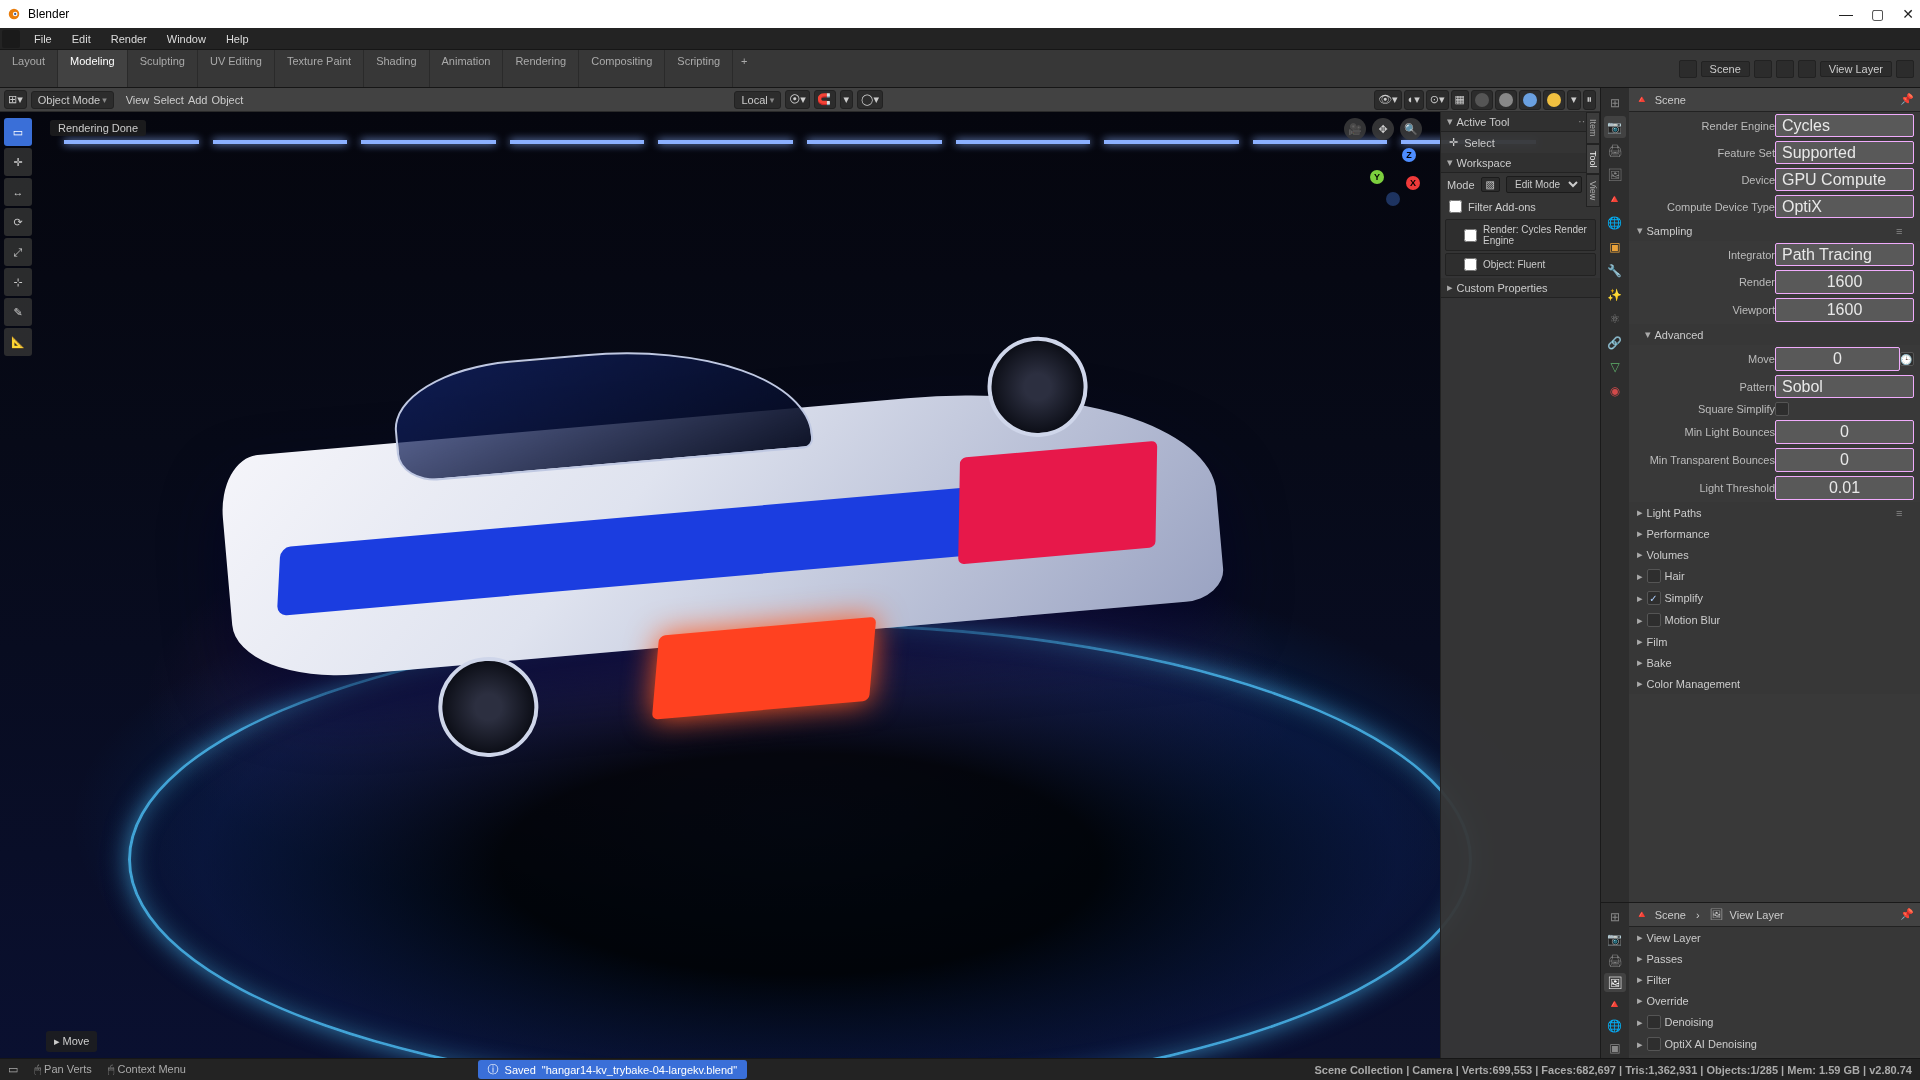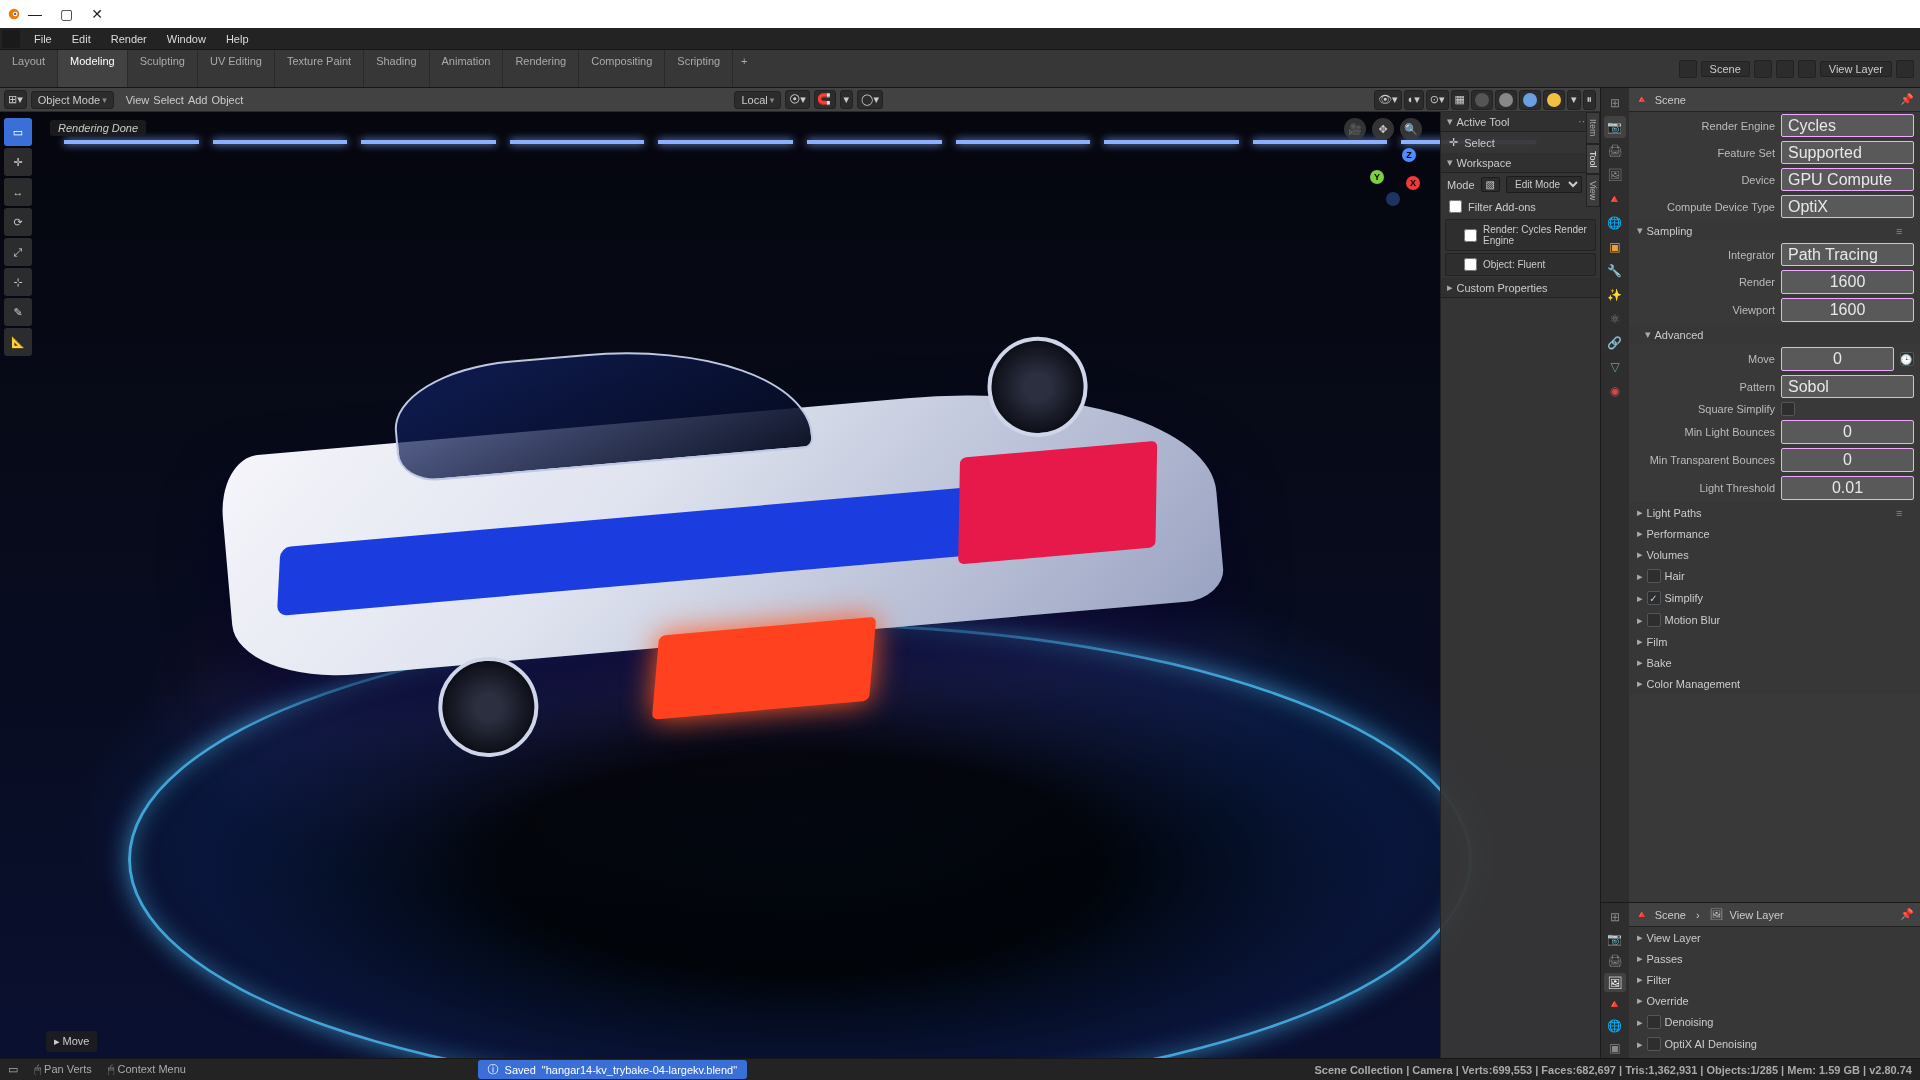--- a/index.html
+++ b/index.html
@@ -31,21 +31,21 @@
 .c-wire { background: #555; }
 .c-solid { background: #888; }
 .c-look { background: #6aa0e0; }
 .c-render { background: #f0c040; }
 
 .viewport { flex: 1; position: relative; background:
   radial-gradient(ellipse 60% 40% at 45% 62%, rgba(255,80,220,0.25), transparent 60%),
   radial-gradient(ellipse 70% 45% at 50% 75%, rgba(0,120,255,0.5), transparent 65%),
   linear-gradient(180deg, #05060e 0%, #070a18 35%, #0a1030 100%);
   overflow: hidden; }
-.viewport .status-pill { position: absolute; top: 8px; left: 50px; background: rgba(30,30,30,0.85); padding: 2px 8px; border-radius: 3px; color: #ccc; font-style: italic; }
+.viewport .status-pill { position: absolute; top: 8px; left: 50px; background: rgba(30,30,30,0.85); padding: 2px 8px; border-radius: 3px; color: #ccc; }
 .viewport .toolbar-left { position: absolute; left: 4px; top: 6px; display: flex; flex-direction: column; gap: 2px; }
 .viewport .toolbar-left .tbtn { width: 28px; height: 28px; background: rgba(50,50,50,0.85); border-radius: 3px; display:flex;align-items:center;justify-content:center;color:#ccc; }
 .viewport .toolbar-left .tbtn.active { background: #3a6fd8; color:#fff; }
 .viewport .gizmo-hint { position: absolute; left: 46px; bottom: 6px; background: rgba(30,30,30,0.85); padding: 4px 8px; border-radius: 3px; font-size: 11px; color:#ccc; }
 .viewport .nav-gizmo { position: absolute; right: 178px; top: 6px; display:flex; gap:6px; }
 .viewport .nav-gizmo .nb { width:22px;height:22px;background:rgba(60,60,60,0.85);border-radius:11px; display:flex;align-items:center;justify-content:center;color:#ccc;}
 .viewport .axis { position:absolute; right:178px; top:36px; width:56px; height:56px; }
 .viewport .axis .dot { position:absolute; width:14px;height:14px;border-radius:50%;font-size:9px;display:flex;align-items:center;justify-content:center;color:#000;font-weight:bold; }
 
 .np-panel { position: absolute; right: 0; top: 0; bottom: 0; width: 160px; background: rgba(55,55,55,0.95); border-left: 1px solid #222; overflow: auto; }
@@ -62,21 +62,21 @@
 .right-col { width: 320px; display: flex; background: #393939; border-left: 1px solid #1a1a1a; }
 .prop-iconbar { width: 28px; background: #2e2e2e; display:flex; flex-direction:column; align-items:center; padding-top:4px; gap:2px; }
 .prop-iconbar .pico { width:22px;height:22px;border-radius:3px;display:flex;align-items:center;justify-content:center;color:#888;font-size:12px; }
 .prop-iconbar .pico.active { background:#424242;color:#fff; }
 .prop-body { flex:1; display:flex; flex-direction:column; min-width:0;}
 .prop-header { height:24px; background:#424242;border-bottom:1px solid #222;display:flex;align-items:center;padding:0 6px;gap:6px;}
 .prop-header .pin { margin-left:auto; color:#888;}
 .panel { display:flex;flex-direction:column; }
 .panel .phdr { background:#373737; padding:4px 8px; display:flex;align-items:center;gap:4px; }
 .panel .phdr.sub { padding-left:16px; }
-.panel .prop-row { display:flex; align-items:center; padding:2px 6px; gap:6px;}
+.panel .prop-row { display:flex; align-items:center; padding:2px 6px; }
 .panel .prop-row label { flex:0 0 140px; text-align:right; color:#bbb; }
 .panel .prop-row .val { flex:1; background:#595959;border:1px solid #f0abfc;color:#e8e8e8;padding:2px 6px;border-radius:2px;font-size:16px;text-align:center; }
 .panel .prop-row select.val { text-align:left; appearance:none; }
 .panel .chk { width:14px;height:14px;border:1px solid #555;background:#2e2e2e;border-radius:2px;display:inline-flex;align-items:center;justify-content:center;color:#aed0ff;font-size:10px;}
 .tri::before { content:"▸ "; color:#aaa; }
 .tri.open::before { content:"▾ "; }
 
 .bottom-split { height: 156px; display:flex; border-top:1px solid #1a1a1a;}
 .bottom-split .right-col { width:320px; }
 
@@ -108,20 +108,21 @@
 <body>
 
 <div class="titlebar">
   <span class="logo">
     <svg class="icon" viewBox="0 0 24 24">
         <circle cx="12" cy="12" r="9" fill="#e87d0d"></circle>
         <circle cx="14" cy="12" r="4" fill="#fff"></circle>
         <circle cx="14" cy="12" r="2" fill="#3b5f9e"></circle>
       </svg>
   </span>
+  <span class="title">Blender</span>
   <div class="win-controls">
     <span>—</span>
     <span>▢</span>
     <span>✕</span>
   </div>
 </div>
 
 <div class="menubar">
   <span class="mico"></span>
   <span class="menu-item">File</span>

